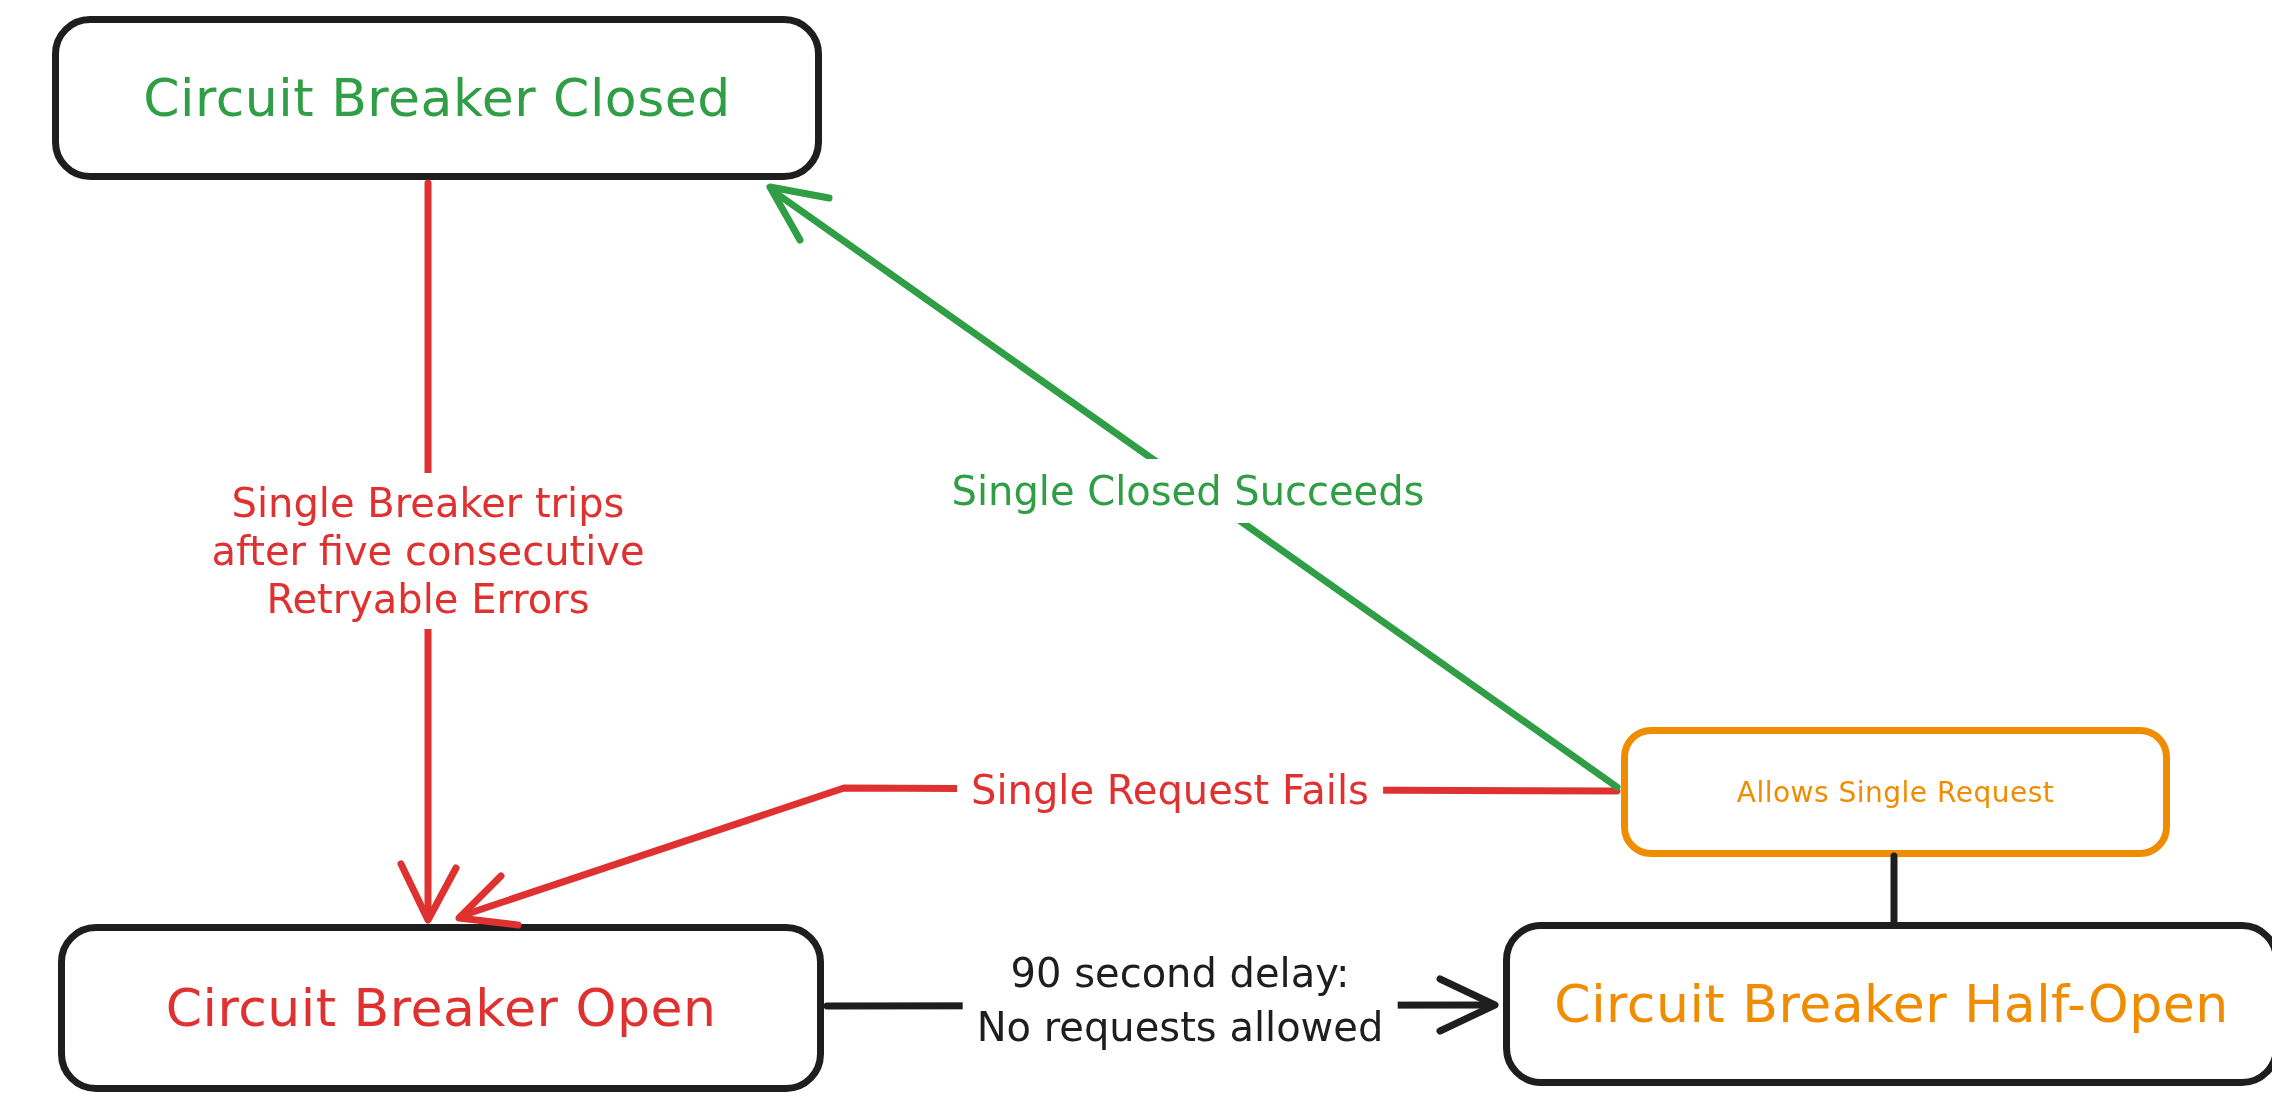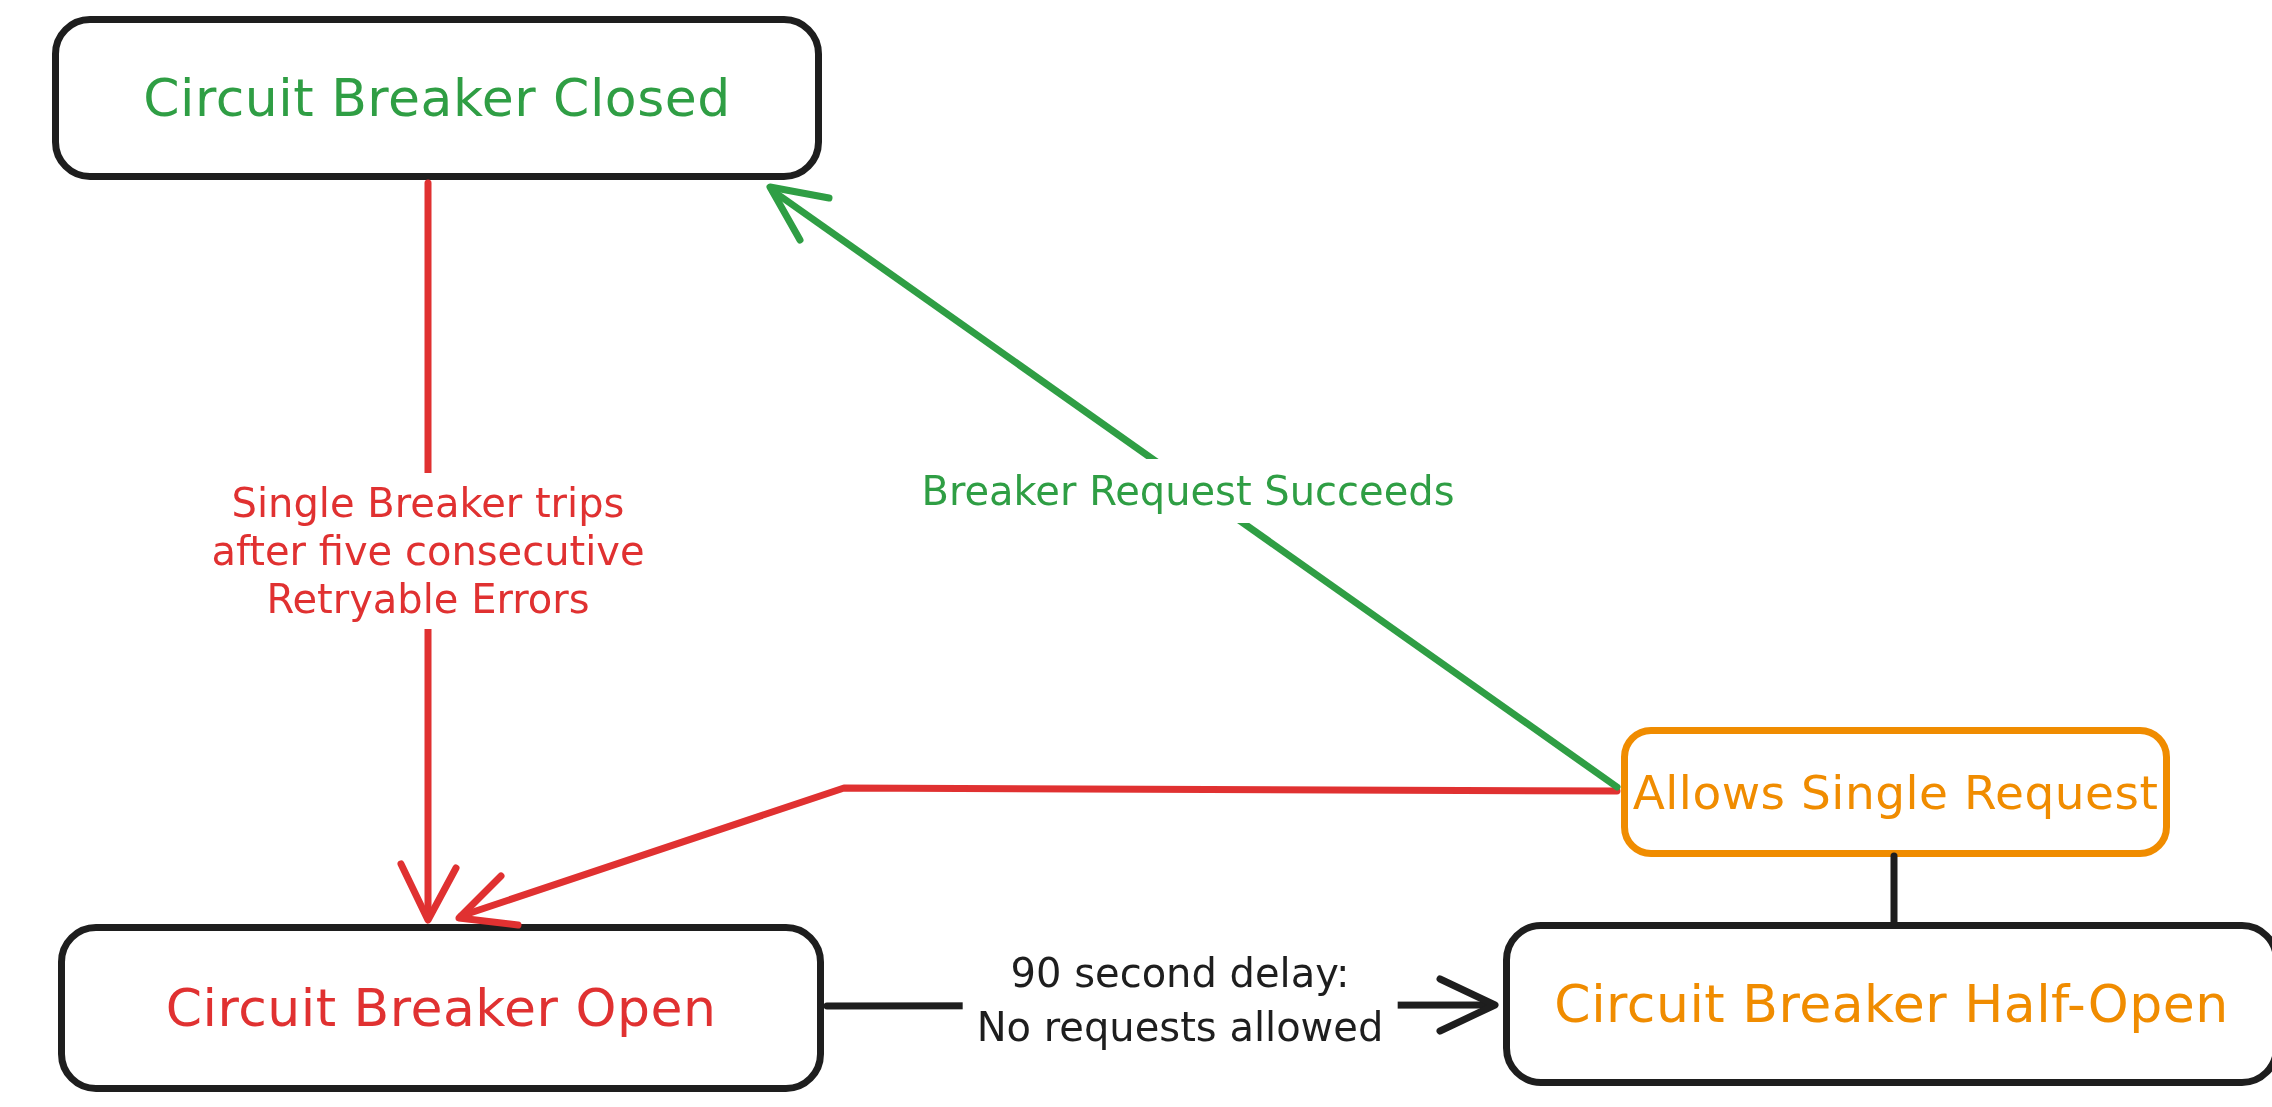--- a/index.html
+++ b/index.html
@@ -31,21 +31,21 @@
   }
   .node-closed    { left: 24px;   top: 16px;  width: 770px; height: 164px; color: var(--color-green); }
   .node-open      { left: 30px;   top: 924px; width: 766px; height: 168px; color: var(--color-red); }
   .node-half-open { left: 1475px; top: 922px; width: 777px; height: 164px; color: var(--color-orange); }
   .node-allows {
     left: 1593px; top: 727px; width: 549px; height: 130px;
     color: var(--color-orange);
     border-color: var(--color-orange);
     border-radius: 30px;
   }
-  .node-allows .node-label { font-size: 47px; }
+  .node-allows .node-label { font-size: 28px; }
   
   svg.edges {
     position: absolute;
     left: 0; top: 0;
     width: 2272px; height: 1107px;
     pointer-events: none;
   }
   .edge-line {
     fill: none;
     stroke-width: 7px;
@@ -106,19 +106,20 @@
     <path class="edge-line stroke-ink" d="M 799 1006 L 1462 1005"></path>
     <path class="edge-line stroke-ink" d="M 1412 979 L 1467 1005 L 1412 1031"></path>
 
     <path class="edge-line stroke-ink" d="M 1866 856 L 1866 923"></path>
   </svg>
 
   <div class="edge-label label-trips">Single Breaker trips
 after five consecutive
 Retryable Errors</div>
 
-  <div class="edge-label label-succeeds">Breaker Request Succeeds</div>
+  <div class="edge-label label-succeeds">Single Closed Succeeds</div>
 
+  <div class="edge-label label-fails">Single Request Fails</div>
 
   <div class="edge-label label-delay">90 second delay:
 No requests allowed</div>
 
 </div>
 
 </body></html>

